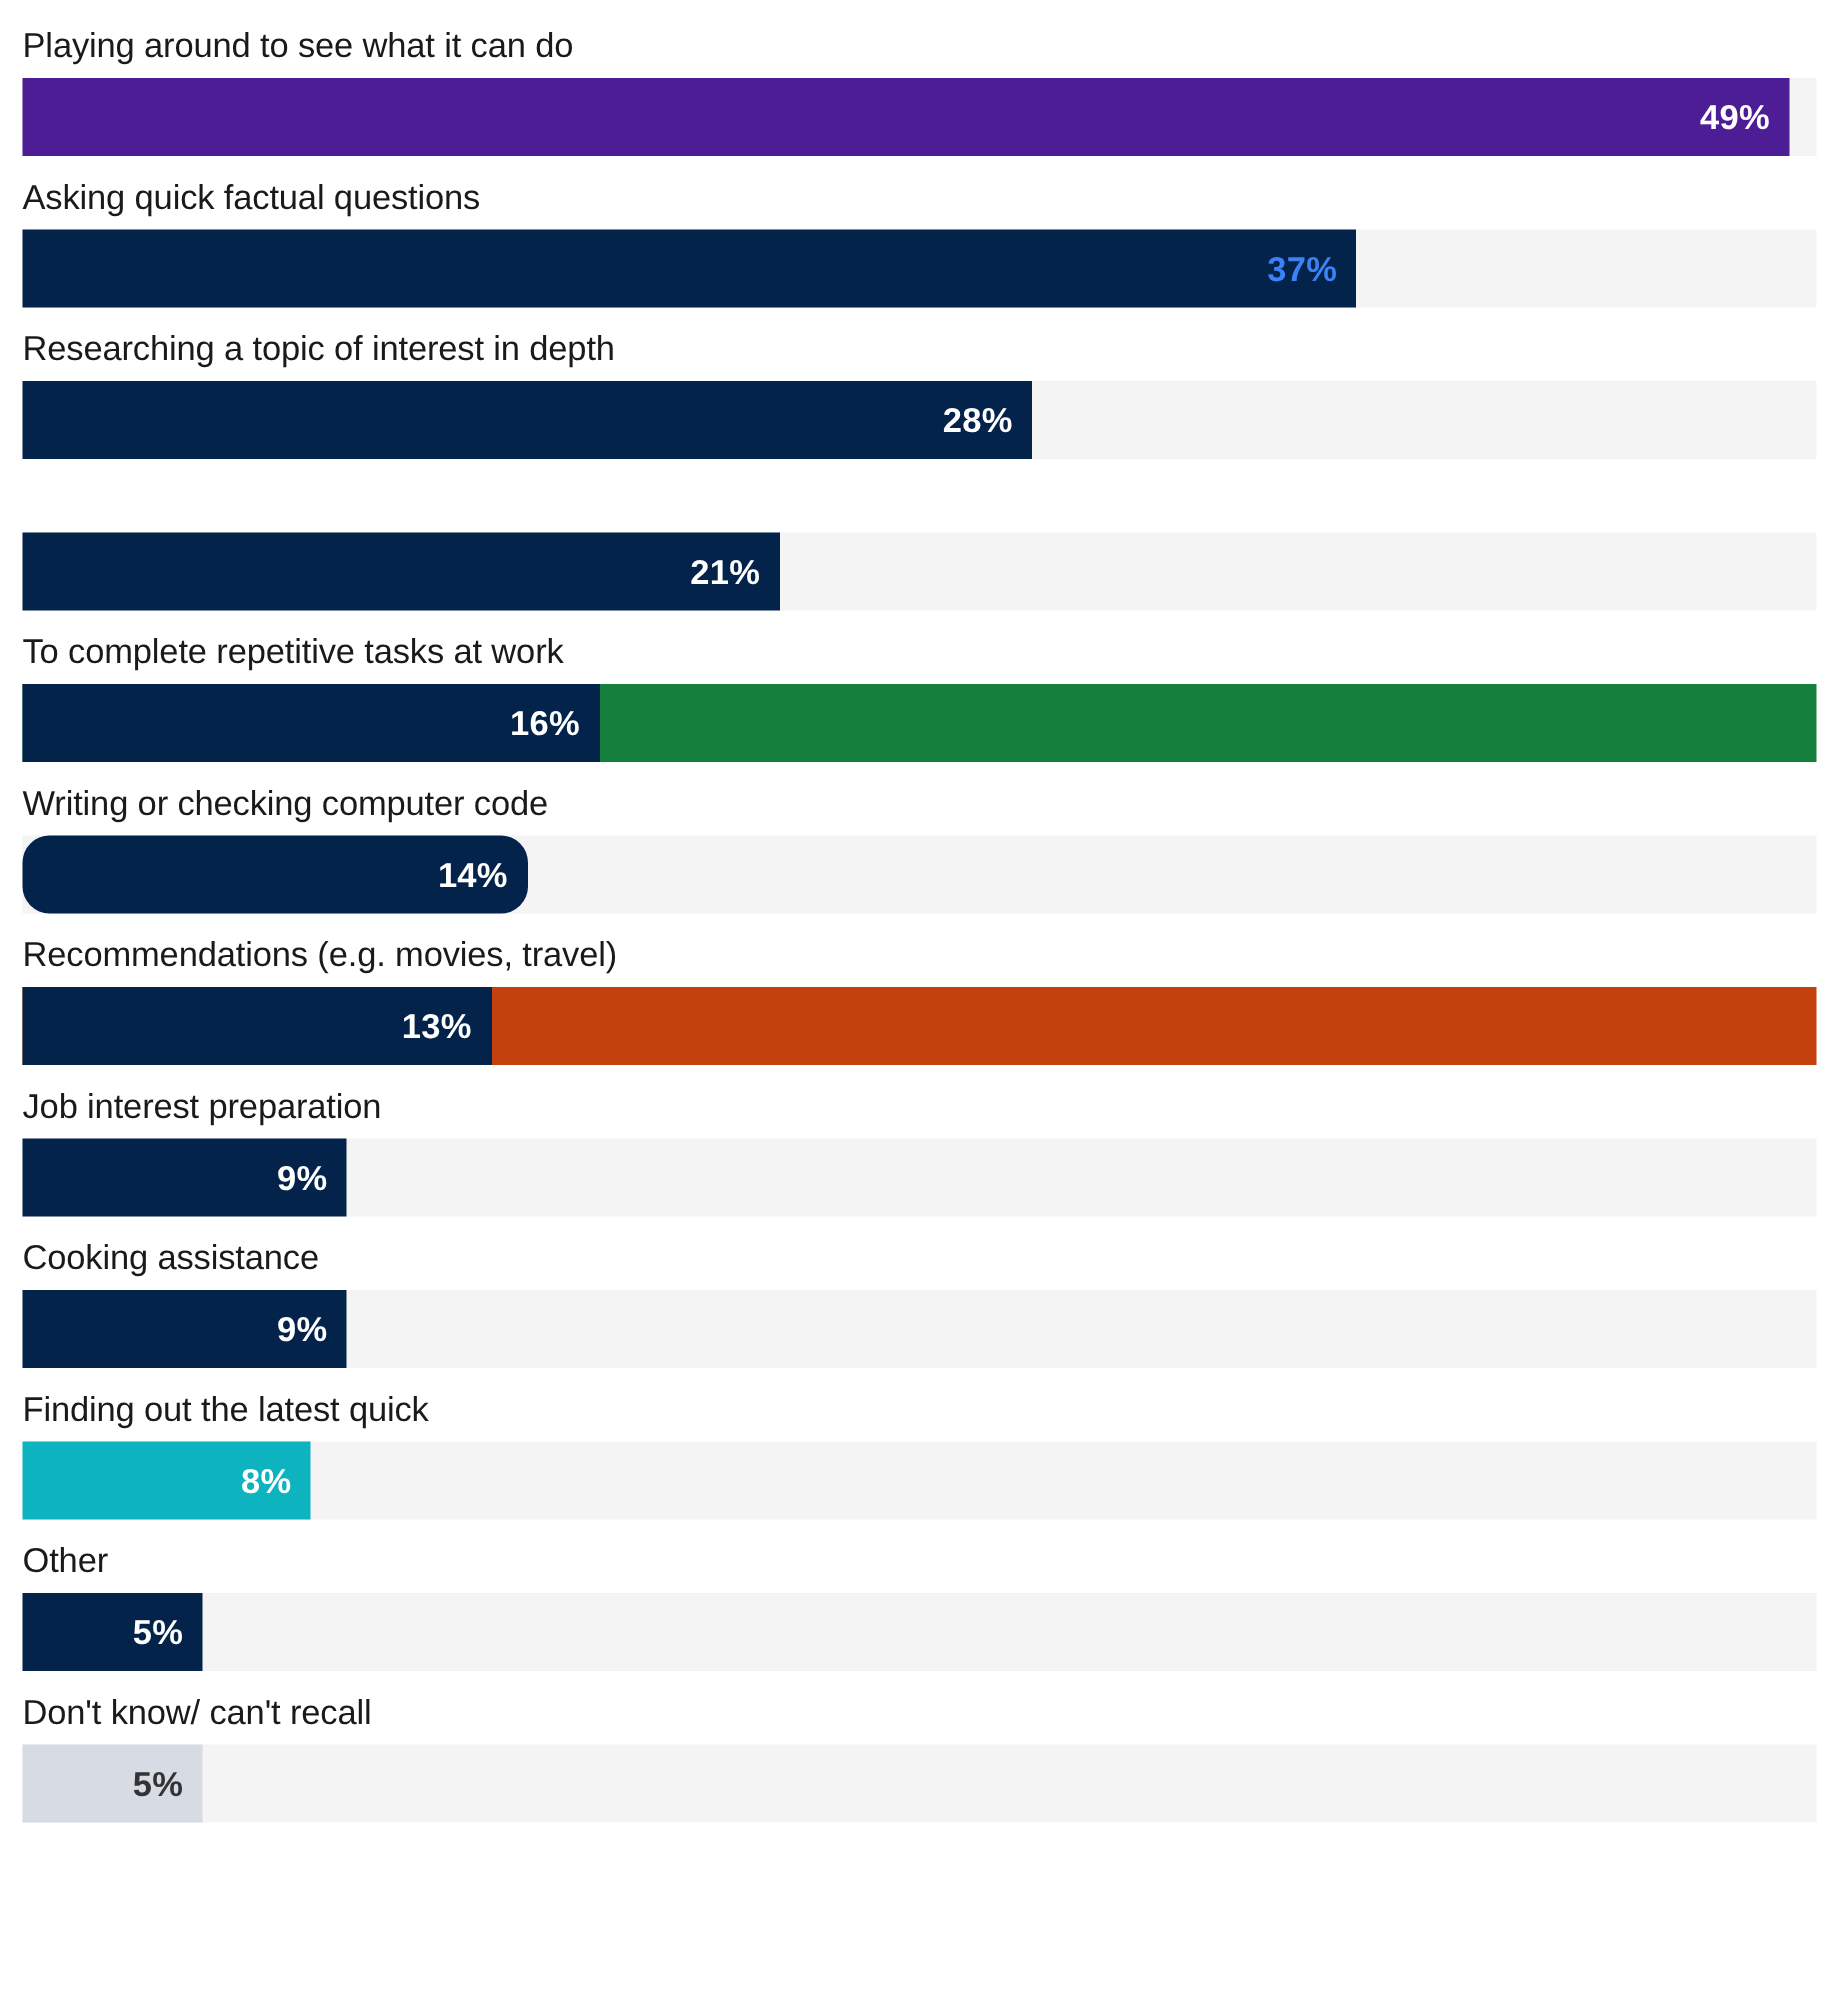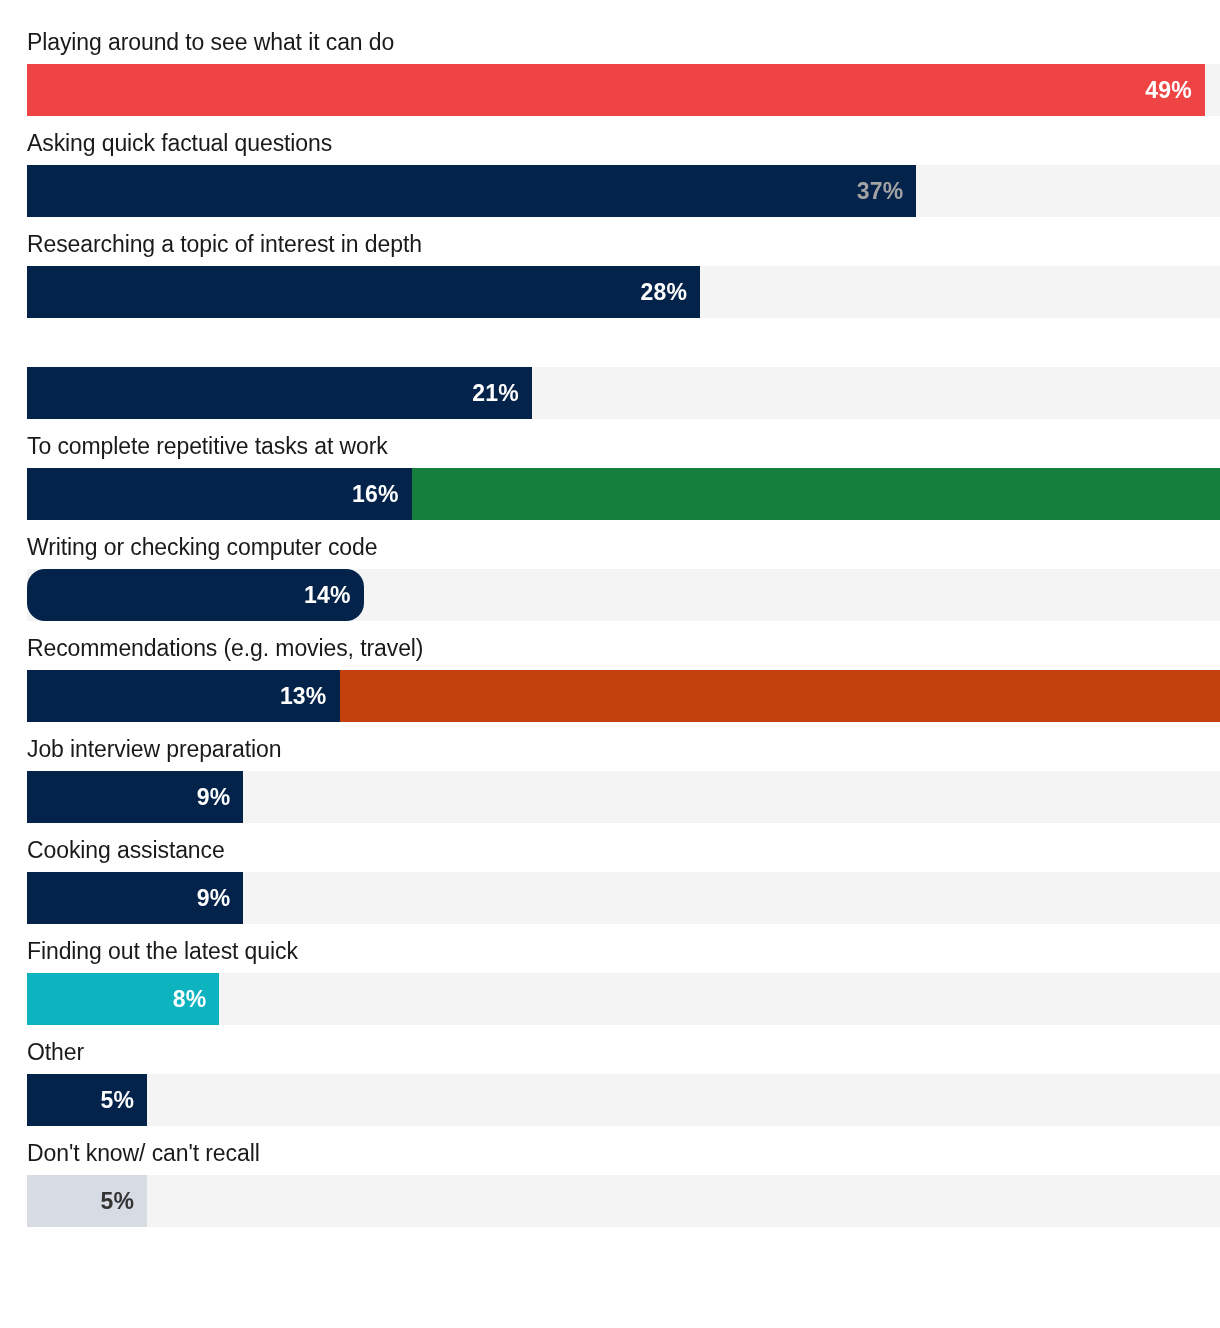--- a/index.html
+++ b/index.html
@@ -11,21 +11,21 @@
     width: 1220px;
     height: 1328px;
     font-family: "Liberation Sans", sans-serif;
     -webkit-font-smoothing: antialiased;
   }
   #chart {
     position: relative;
     width: 1220px;
     height: 1328px;
     box-sizing: border-box;
-    padding: 16px;
+    padding: 4px;
     overflow: hidden;
   }
   .row {
     position: relative;
     width: 100%;
     height: 101px;
     box-sizing: border-box;
   }
   .row-label {
     position: absolute;
@@ -66,30 +66,30 @@
     white-space: nowrap;
   }
 </style>
 </head>
 <body>
 
 <div id="chart">
     <div class="row">
       <div class="row-label">Playing around to see what it can do</div>
       <div class="bar-track" style="background: rgb(244, 244, 244);">
-        <div class="bar-fill" style="width: 98.4925%; background: #ef4444;">
+        <div class="bar-fill" style="width: 98.4925%; background: #4c1d95;">
           <span class="bar-value" style="color: rgb(255, 255, 255);">49%</span>
         </div>
       </div>
     </div>
     <div class="row">
       <div class="row-label">Asking quick factual questions</div>
       <div class="bar-track" style="background: rgb(244, 244, 244);">
         <div class="bar-fill" style="width: 74.3719%; background: rgb(4, 35, 75);">
-          <span class="bar-value" style="color: #a3a3a3;">37%</span>
+          <span class="bar-value" style="color: #3b82f6;">37%</span>
         </div>
       </div>
     </div>
     <div class="row">
       <div class="row-label">Researching a topic of interest in depth</div>
       <div class="bar-track" style="background: rgb(244, 244, 244);">
         <div class="bar-fill" style="width: 56.2814%; background: rgb(4, 35, 75);">
           <span class="bar-value" style="color: rgb(255, 255, 255);">28%</span>
         </div>
       </div>
@@ -119,21 +119,21 @@
     </div>
     <div class="row">
       <div class="row-label">Recommendations (e.g. movies, travel)</div>
       <div class="bar-track" style="background: #c2410c;">
         <div class="bar-fill" style="width: 26.1307%; background: rgb(4, 35, 75);">
           <span class="bar-value" style="color: rgb(255, 255, 255);">13%</span>
         </div>
       </div>
     </div>
     <div class="row">
-      <div class="row-label">Job interview preparation</div>
+      <div class="row-label">Job interest preparation</div>
       <div class="bar-track" style="background: rgb(244, 244, 244);">
         <div class="bar-fill" style="width: 18.0905%; background: rgb(4, 35, 75);">
           <span class="bar-value" style="color: rgb(255, 255, 255);">9%</span>
         </div>
       </div>
     </div>
     <div class="row">
       <div class="row-label">Cooking assistance</div>
       <div class="bar-track" style="background: rgb(244, 244, 244);">
         <div class="bar-fill" style="width: 18.0905%; background: rgb(4, 35, 75);">

